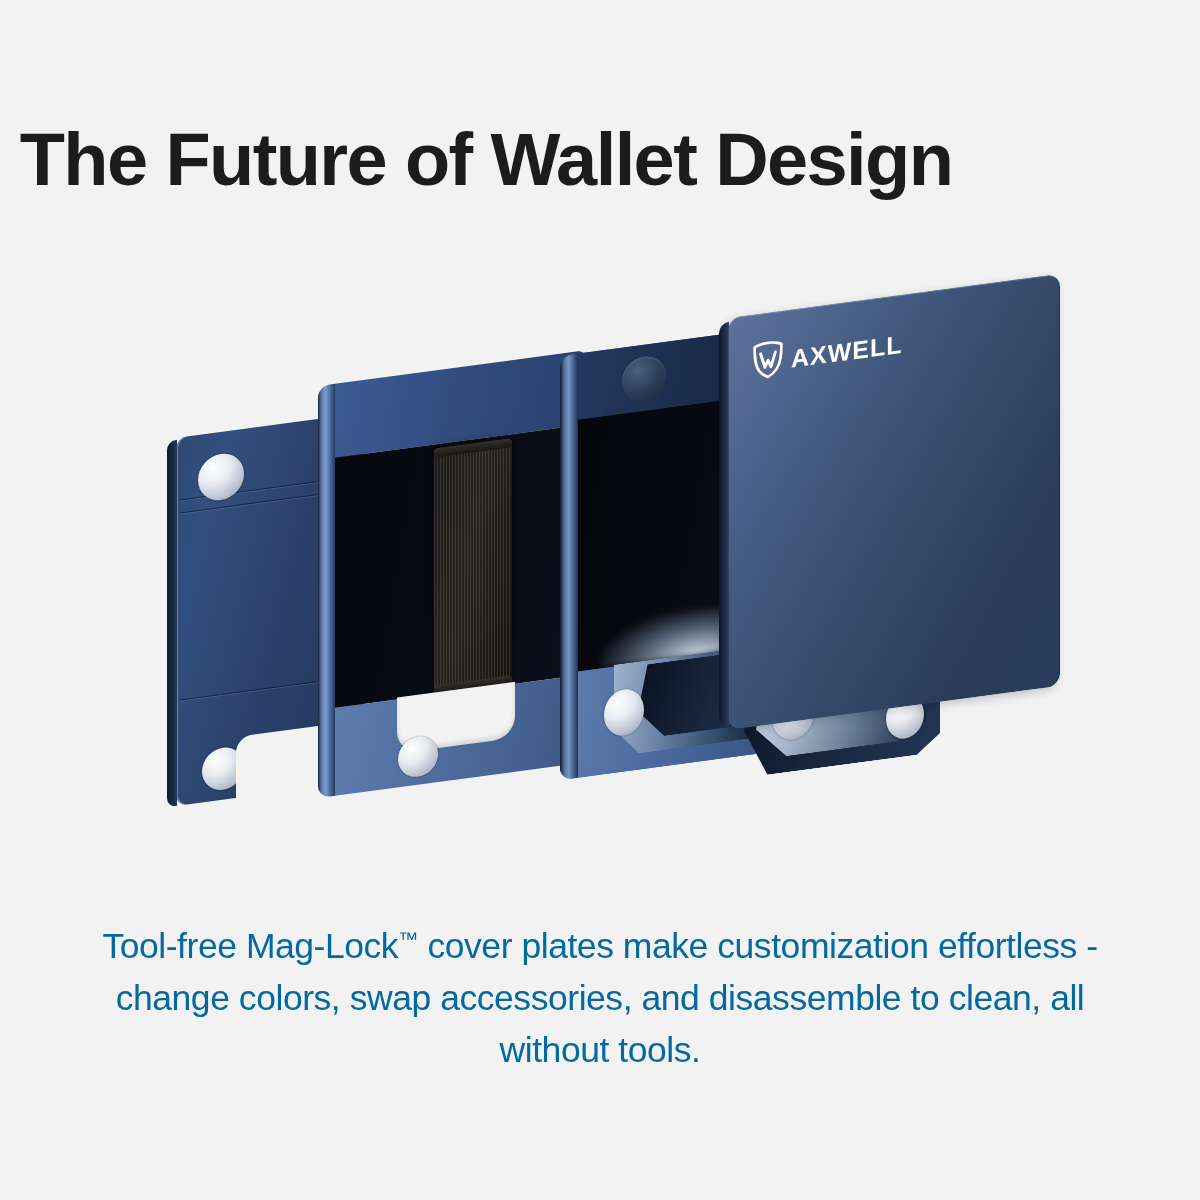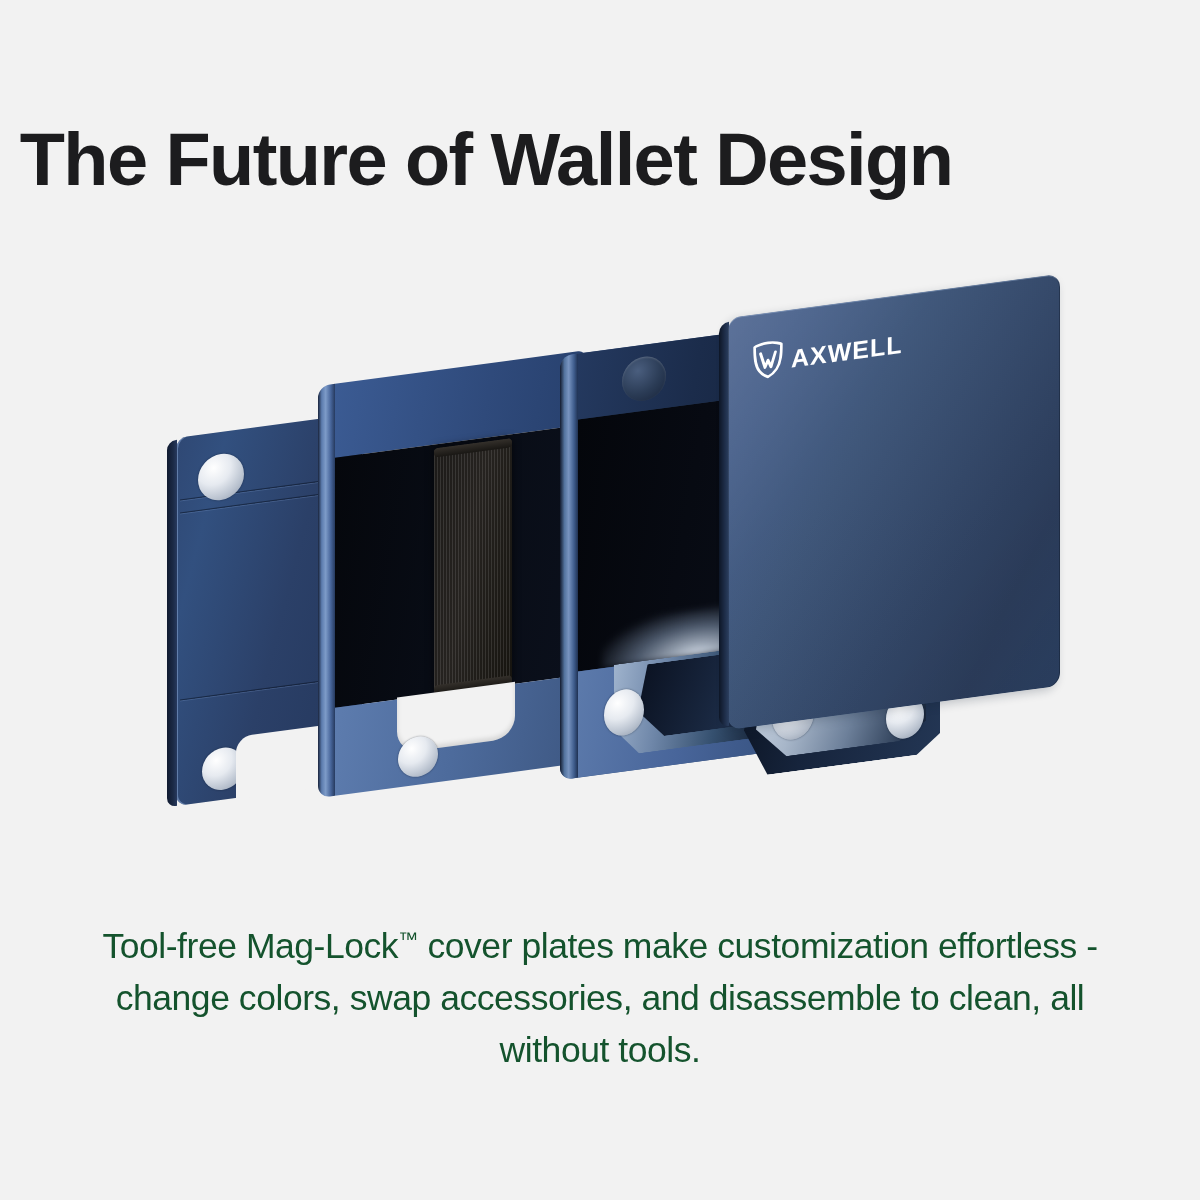--- a/index.html
+++ b/index.html
@@ -37,21 +37,21 @@
   
   .bodycopy {
     position: absolute;
     left: 78px;
     top: 920px;
     width: 1044px;
     text-align: center;
     font-family: "Liberation Sans", sans-serif;
     font-size: 35.5px;
     font-weight: 400;
-    color: #14532d;
+    color: #0369a1;
     line-height: 1.47;
     letter-spacing: -0.45px;
   }
   .bodycopy sup {
     font-size: 0.56em;
     vertical-align: 0.62em;
     letter-spacing: 0;
   }
 
   

